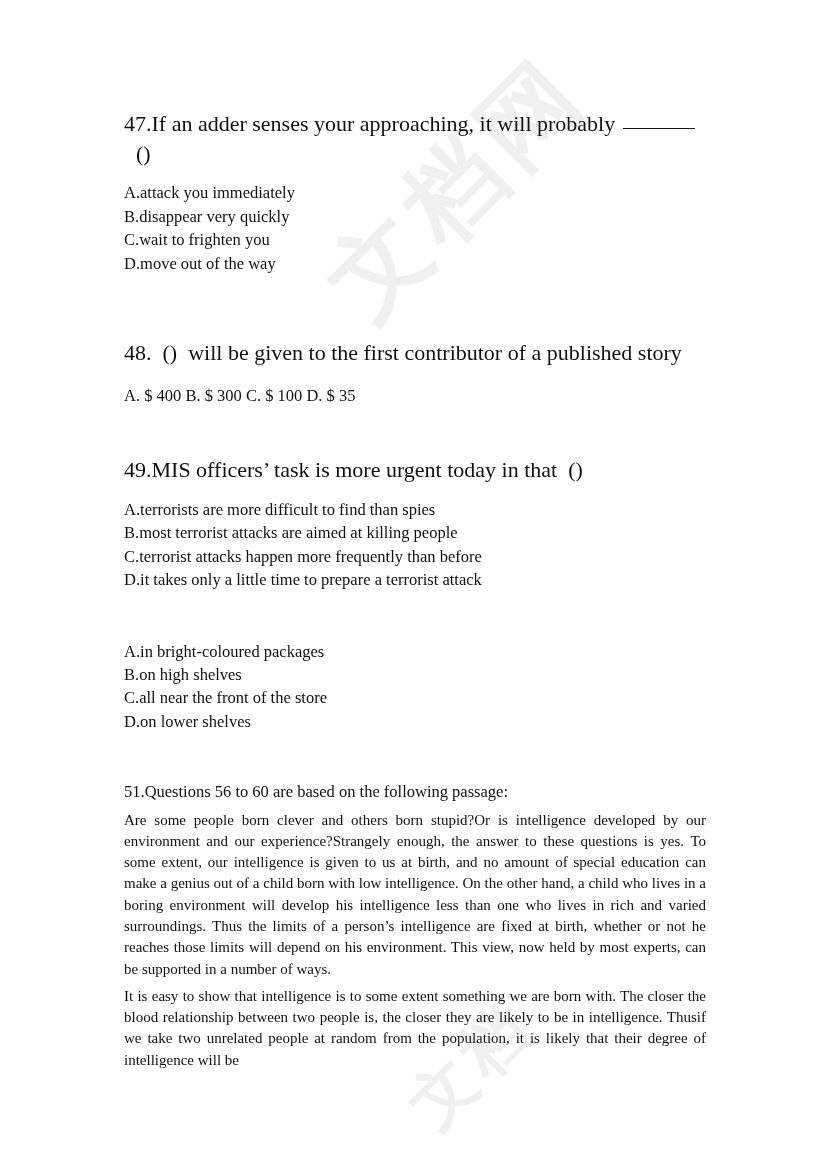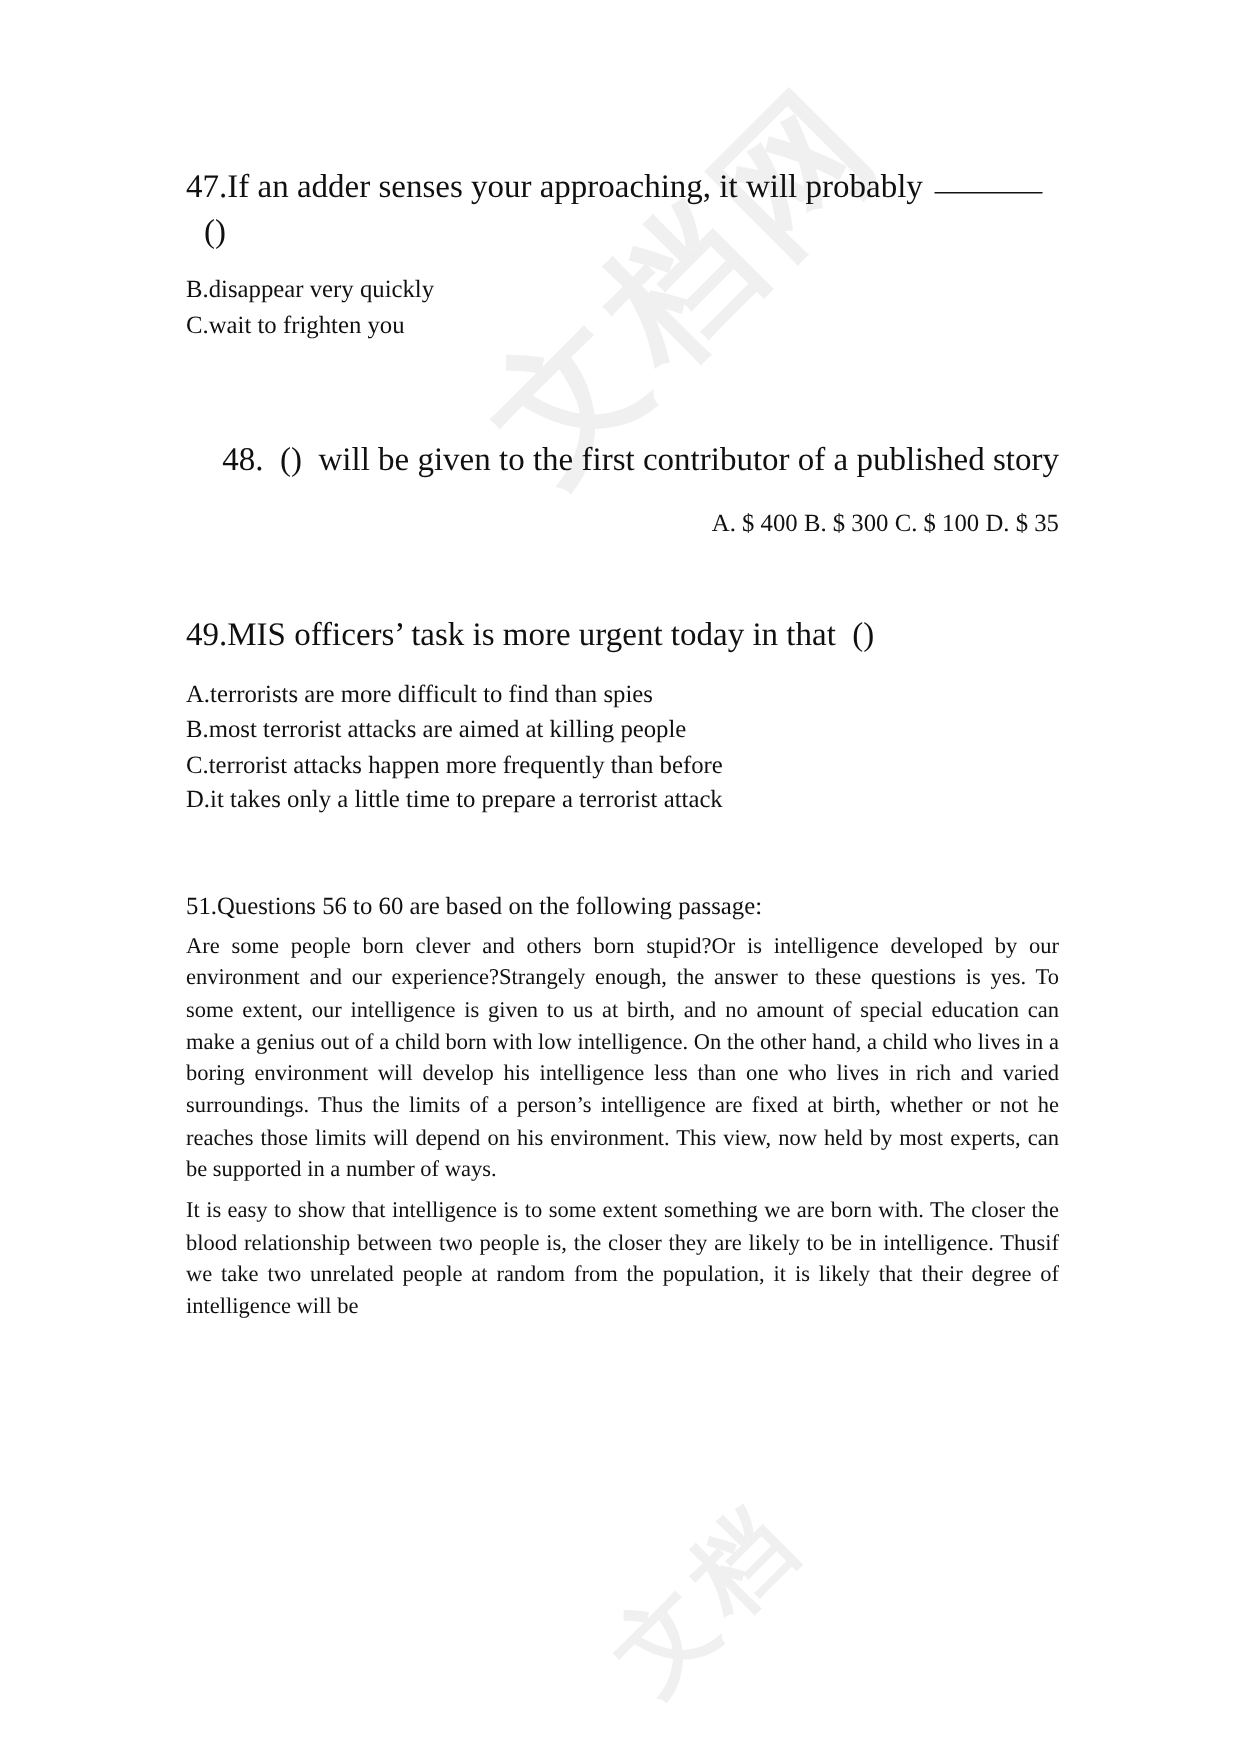--- a/index.html
+++ b/index.html
@@ -103,41 +103,49 @@
 
   <div class="watermark watermark-main">文档网</div>
 
   <div class="watermark watermark-bottom">文档</div>
 
   <div class="content">
 
     <div class="q-block" style="margin-top:109px;">
       <div class="q-stem"><span>47.If an adder senses your approaching, it will probably </span><span class="blank"></span><span class="paren">()</span></div>
       <div class="options">
+        <div class="option">A.attack you immediately</div>
         <div class="option">B.disappear very quickly</div>
         <div class="option">C.wait to frighten you</div>
+        <div class="option">D.move out of the way</div>
       </div>
     </div>
 
-    <div class="q-block" style="margin-top:63px;text-align:right;">
+    <div class="q-block" style="margin-top:63px;">
       <div class="q-stem">48.  ()  will be given to the first contributor of a published story</div>
       <div class="options-inline">A. $ 400 B. $ 300 C. $ 100 D. $ 35</div>
     </div>
 
     <div class="q-block" style="margin-top:48px;">
       <div class="q-stem">49.MIS officers’ task is more urgent today in that  ()</div>
       <div class="options">
         <div class="option">A.terrorists are more difficult to find than spies</div>
         <div class="option">B.most terrorist attacks are aimed at killing people</div>
         <div class="option">C.terrorist attacks happen more frequently than before</div>
         <div class="option">D.it takes only a little time to prepare a terrorist attack</div>
       </div>
     </div>
 
     <div class="q-block" style="margin-top:48px;">
+      <div class="options">
+        <div class="option">A.in bright-coloured packages</div>
+        <div class="option">B.on high shelves</div>
+        <div class="option">C.all near the front of the store</div>
+        <div class="option">D.on lower shelves</div>
+      </div>
     </div>
 
     <div class="q-block" style="margin-top:48px;">
       <div class="passage-head">51.Questions 56 to 60 are based on the following passage:</div>
       <div class="passage-para">Are some people born clever and others born stupid?Or is intelligence developed by our environment and our experience?Strangely enough, the answer to these questions is yes. To some extent, our intelligence is given to us at birth, and no amount of special education can make a genius out of a child born with low intelligence. On the other hand, a child who lives in a boring environment will develop his intelligence less than one who lives in rich and varied surroundings. Thus the limits of a person’s intelligence are fixed at birth, whether or not he reaches those limits will depend on his environment. This view, now held by most experts, can be supported in a number of ways.</div>
       <div class="passage-para last">It is easy to show that intelligence is to some extent something we are born with. The closer the blood relationship between two people is, the closer they are likely to be in intelligence. Thusif we take two unrelated people at random from the population, it is likely that their degree of intelligence will be</div>
     </div>
 
   </div>
 </div>

